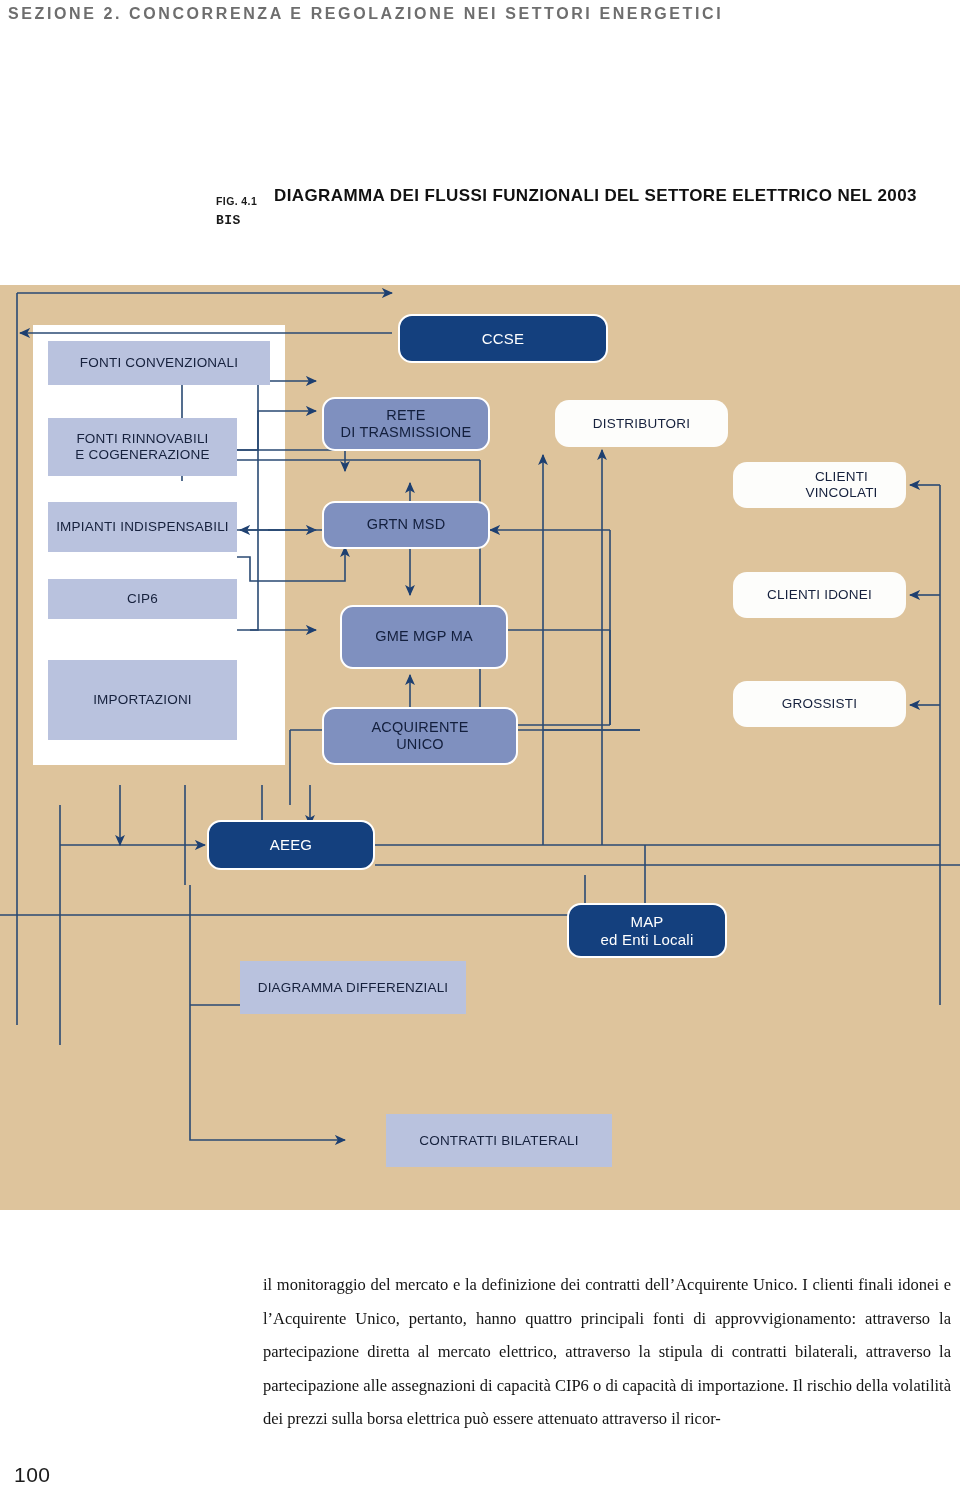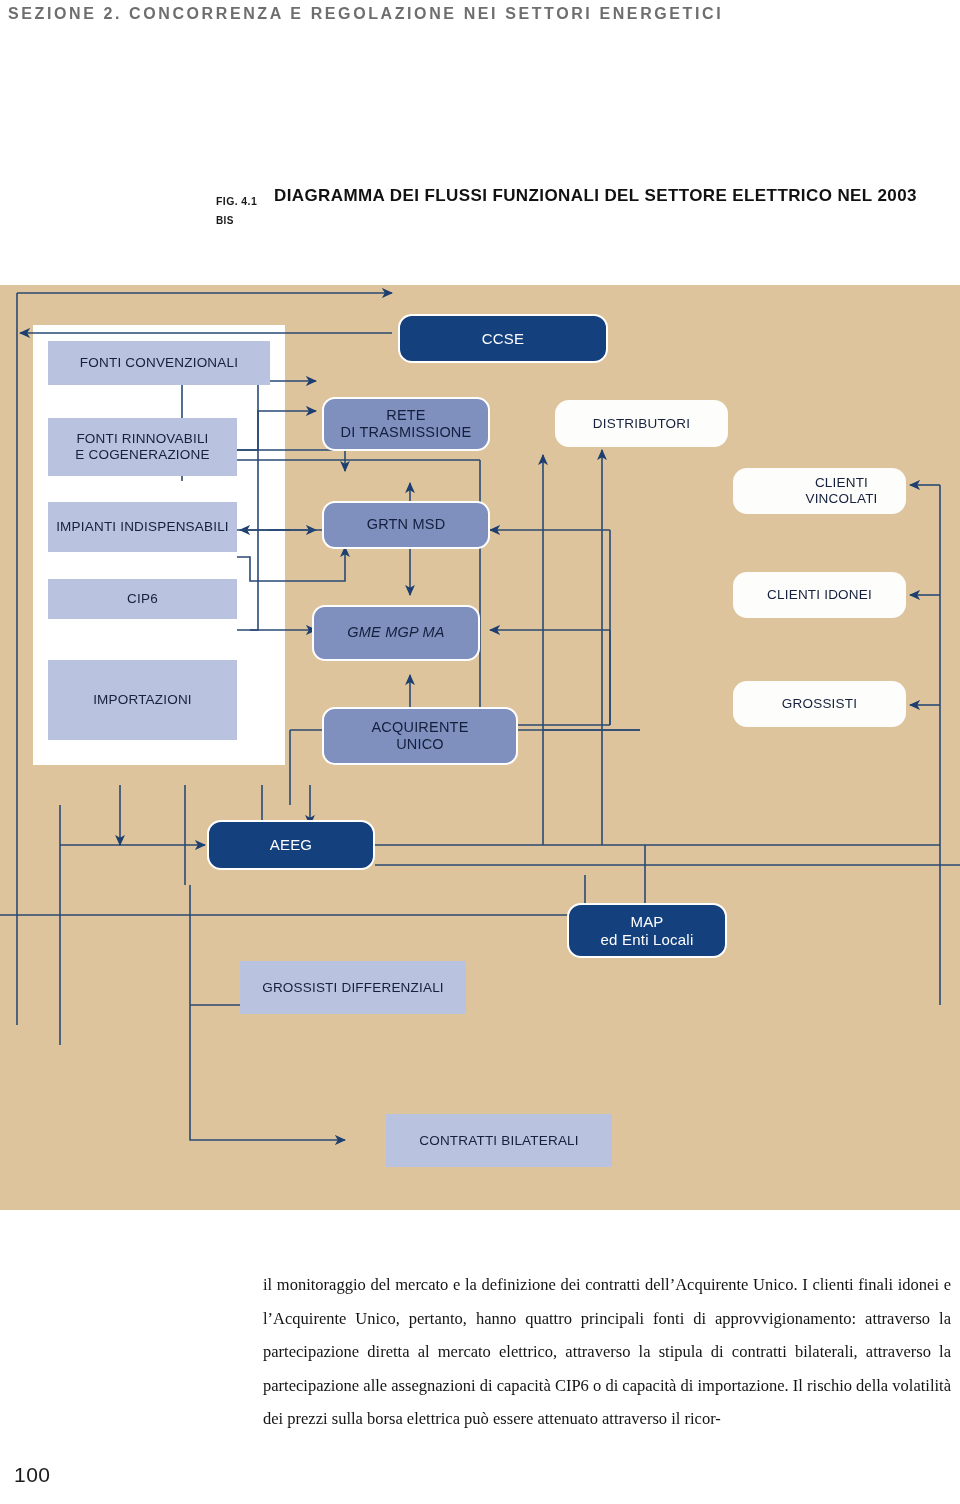--- a/index.html
+++ b/index.html
@@ -16,22 +16,23 @@
   }
   
   #fig-caption{position:absolute;left:216px;top:186px;width:730px;}
   #fig-num{
     position:absolute;left:0;top:5px;width:52px;
     font-size:10.5px;font-weight:bold;letter-spacing:.4px;color:#1a1a1a;
     line-height:20px;
   }
   #fig-num-bis{
     position:absolute;left:0;top:25px;width:52px;
-    font-size:10px;font-weight:bold;letter-spacing:.4px;color:#1a1a1a;
+    font-size:13px;font-weight:bold;letter-spacing:.4px;color:#1a1a1a;
     line-height:20px;
+    font-family:Liberation Mono, monospace;
   }
   #fig-title{
     position:absolute;left:58px;top:0;
     font-size:17px;font-weight:bold;letter-spacing:.4px;color:#111;
     white-space:nowrap;
   }
 
   
   #diagram{
     position:absolute;left:0;top:285px;width:960px;height:925px;
@@ -185,34 +186,34 @@
 
   <div class="node node-mid" style="left:322px;top:112px;width:168px;height:54px;flex-direction:column;">
     <span>RETE</span>
     <span>DI TRASMISSIONE</span>
   </div>
 
   <div class="node node-mid" style="left:322px;top:216px;width:168px;height:48px;">
     <span>GRTN MSD</span>
   </div>
 
-  <div class="node node-mid" style="left:312px;top:320px;width:168px;height:56px;font-style:italic;">
+  <div class="node node-mid" style="left:340px;top:320px;width:168px;height:64px;">
     <span>GME MGP MA</span>
   </div>
 
   <div class="node node-mid" style="left:322px;top:422px;width:196px;height:58px;flex-direction:column;">
     <span>ACQUIRENTE</span>
     <span>UNICO</span>
   </div>
 
   <div class="node node-white" style="left:555px;top:115px;width:173px;height:47px;">
     <span>DISTRIBUTORI</span>
   </div>
 
-  <div class="node node-white" style="left:733px;top:183px;width:173px;height:46px;padding-left:44px;">
+  <div class="node node-white" style="left:733px;top:177px;width:173px;height:46px;padding-left:44px;">
     <span>CLIENTI VINCOLATI</span>
   </div>
 
   <div class="node node-white" style="left:733px;top:287px;width:173px;height:46px;">
     <span>CLIENTI IDONEI</span>
   </div>
 
   <div class="node node-white" style="left:733px;top:396px;width:173px;height:46px;">
     <span>GROSSISTI</span>
   </div>
@@ -224,21 +225,21 @@
   <div class="node node-dark" style="left:207px;top:535px;width:168px;height:50px;">
     <span>AEEG</span>
   </div>
 
   <div class="node node-dark" style="left:567px;top:618px;width:160px;height:55px;flex-direction:column;">
     <span>MAP</span>
     <span>ed Enti Locali</span>
   </div>
 
   <div class="node node-flat" style="left:240px;top:676px;width:226px;height:53px;">
-    <span>GROSSISTI DIFFERENZIALI</span>
+    <span>DIAGRAMMA DIFFERENZIALI</span>
   </div>
 
   <div class="node node-flat" style="left:386px;top:829px;width:226px;height:53px;">
     <span>CONTRATTI BILATERALI</span>
   </div>
 
 </div>
 
 <div id="body-text">il monitoraggio del mercato e la definizione dei contratti dell’Acquirente Unico. I clienti finali idonei e l’Acquirente Unico, pertanto, hanno quattro principali fonti di approvvigionamento: attraverso la partecipazione diretta al mercato elettrico, attraverso la stipula di contratti bilaterali, attraverso la partecipazione alle assegnazioni di capacità CIP6 o di capacità di importazione. Il rischio della volatilità dei prezzi sulla borsa elettrica può essere attenuato attraverso il ricor-</div>
 <div id="page-number">100</div>

